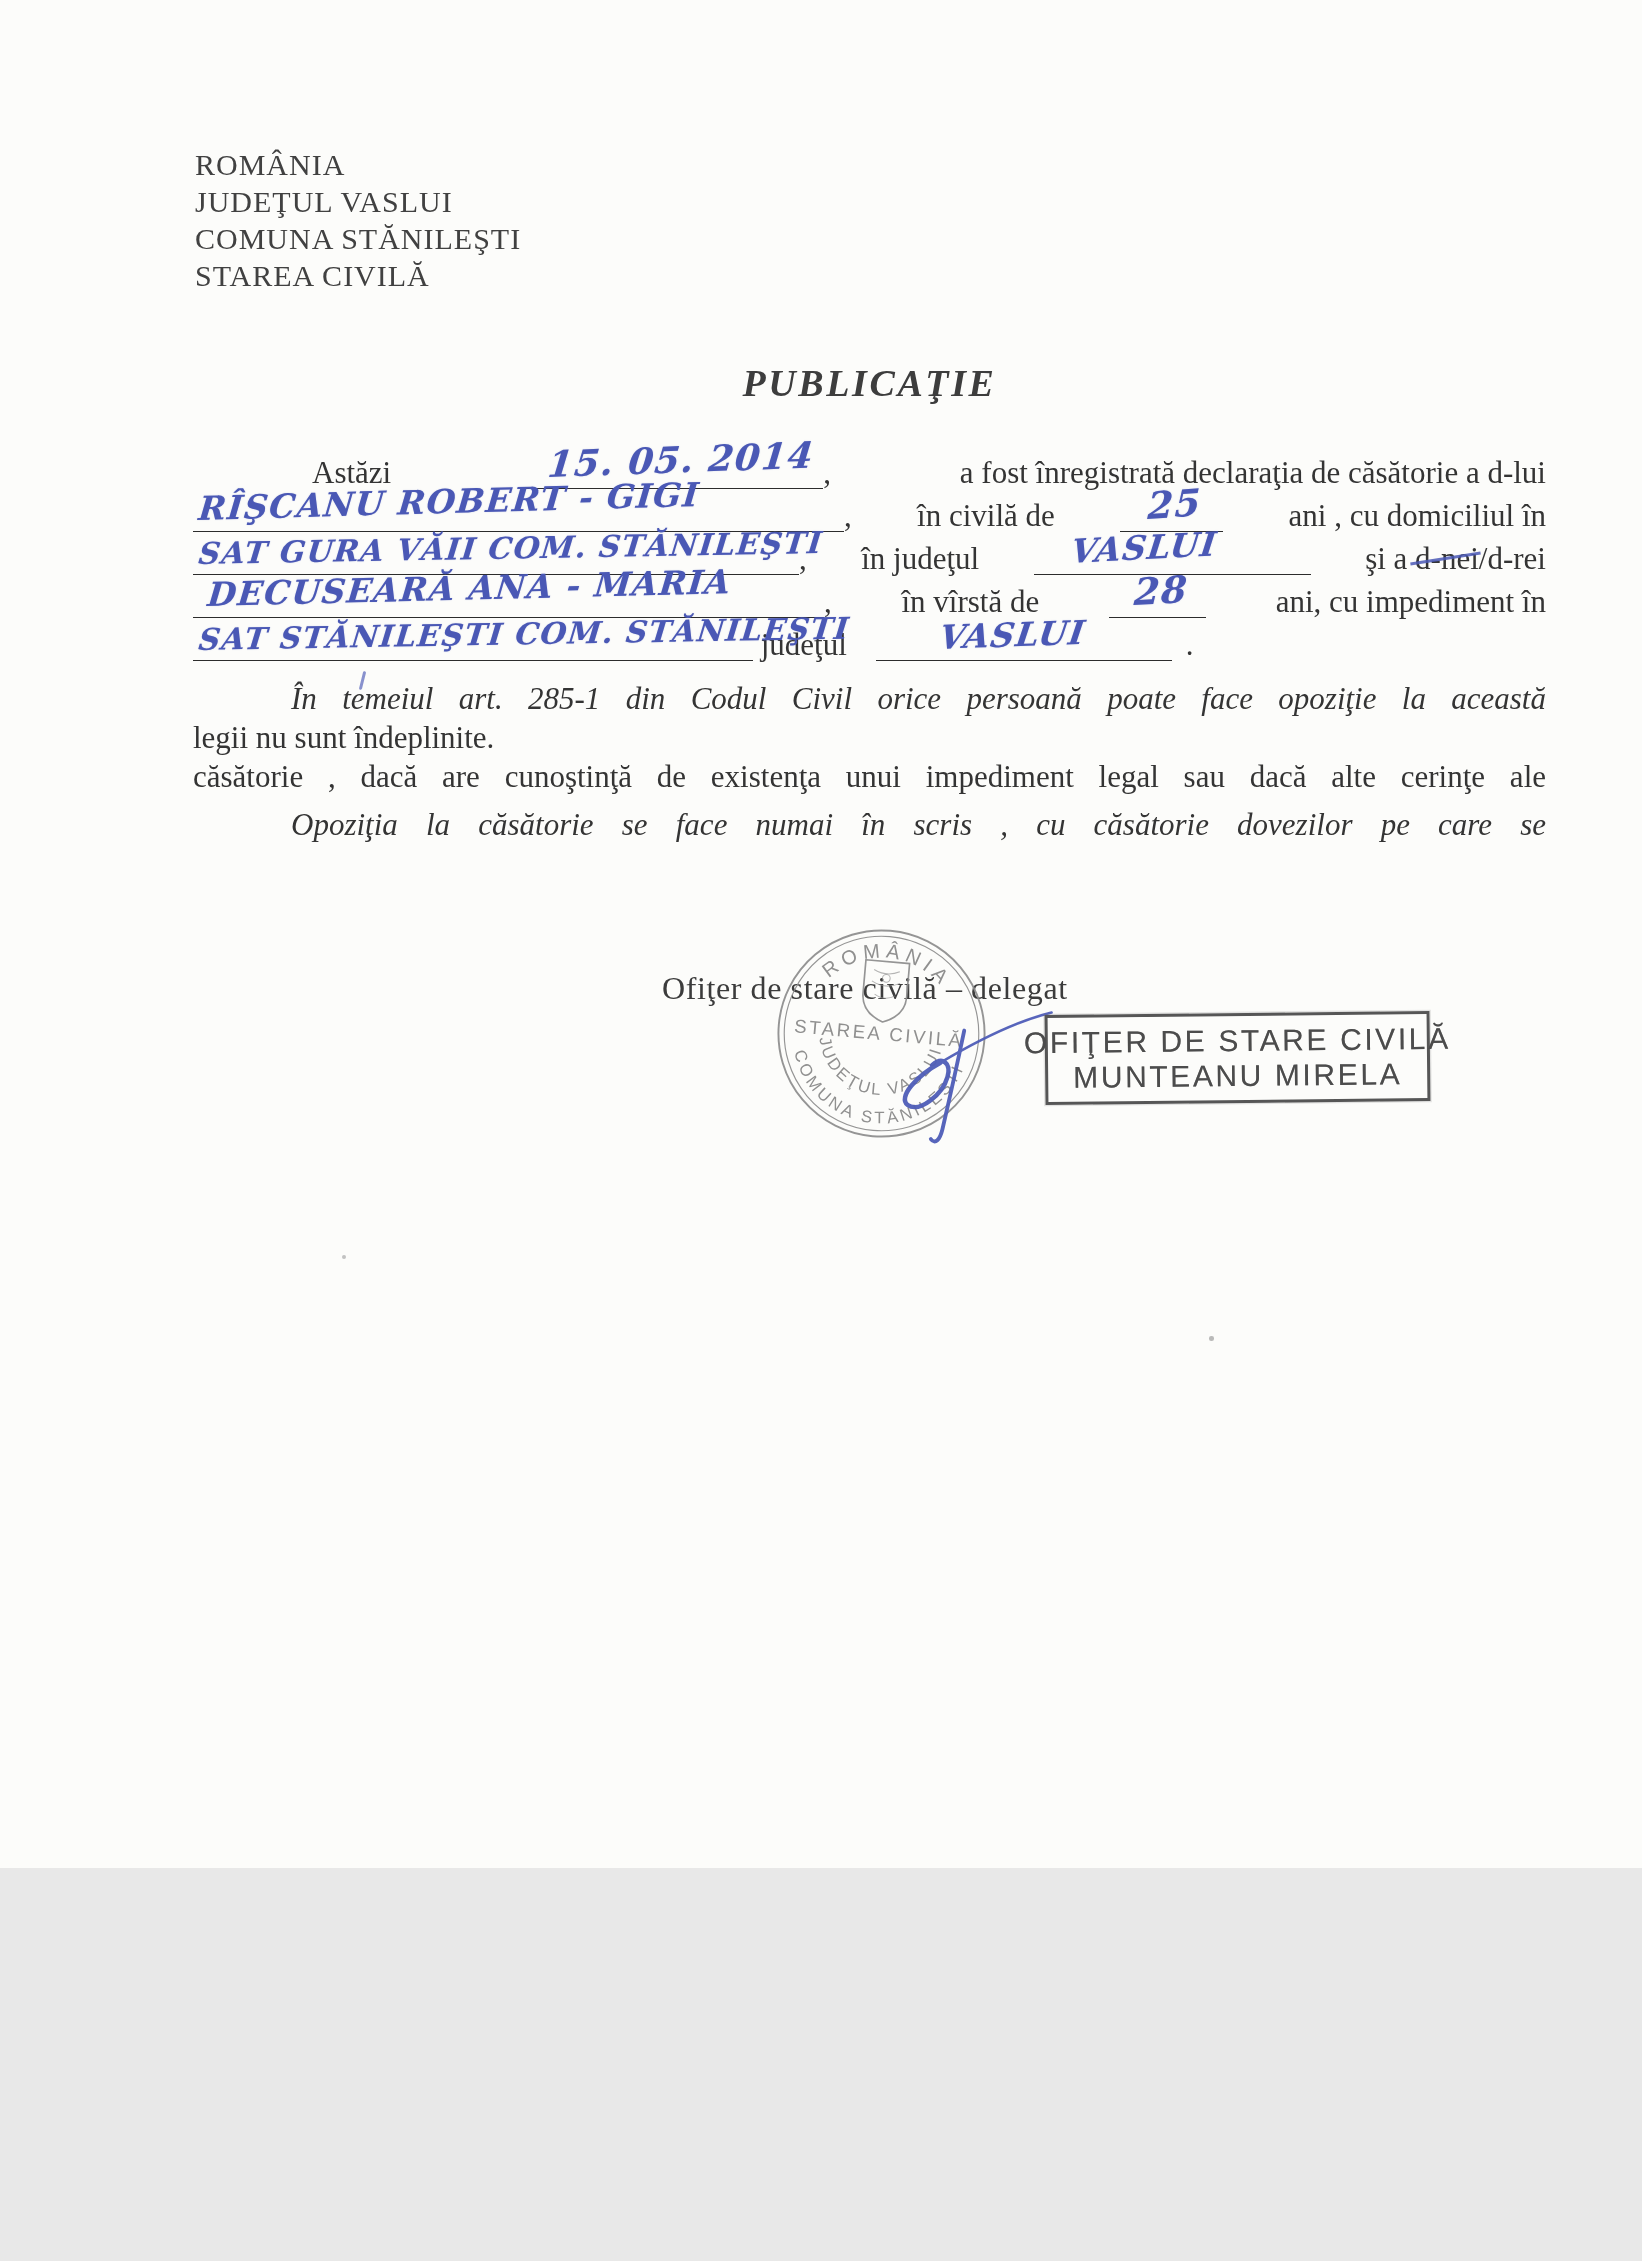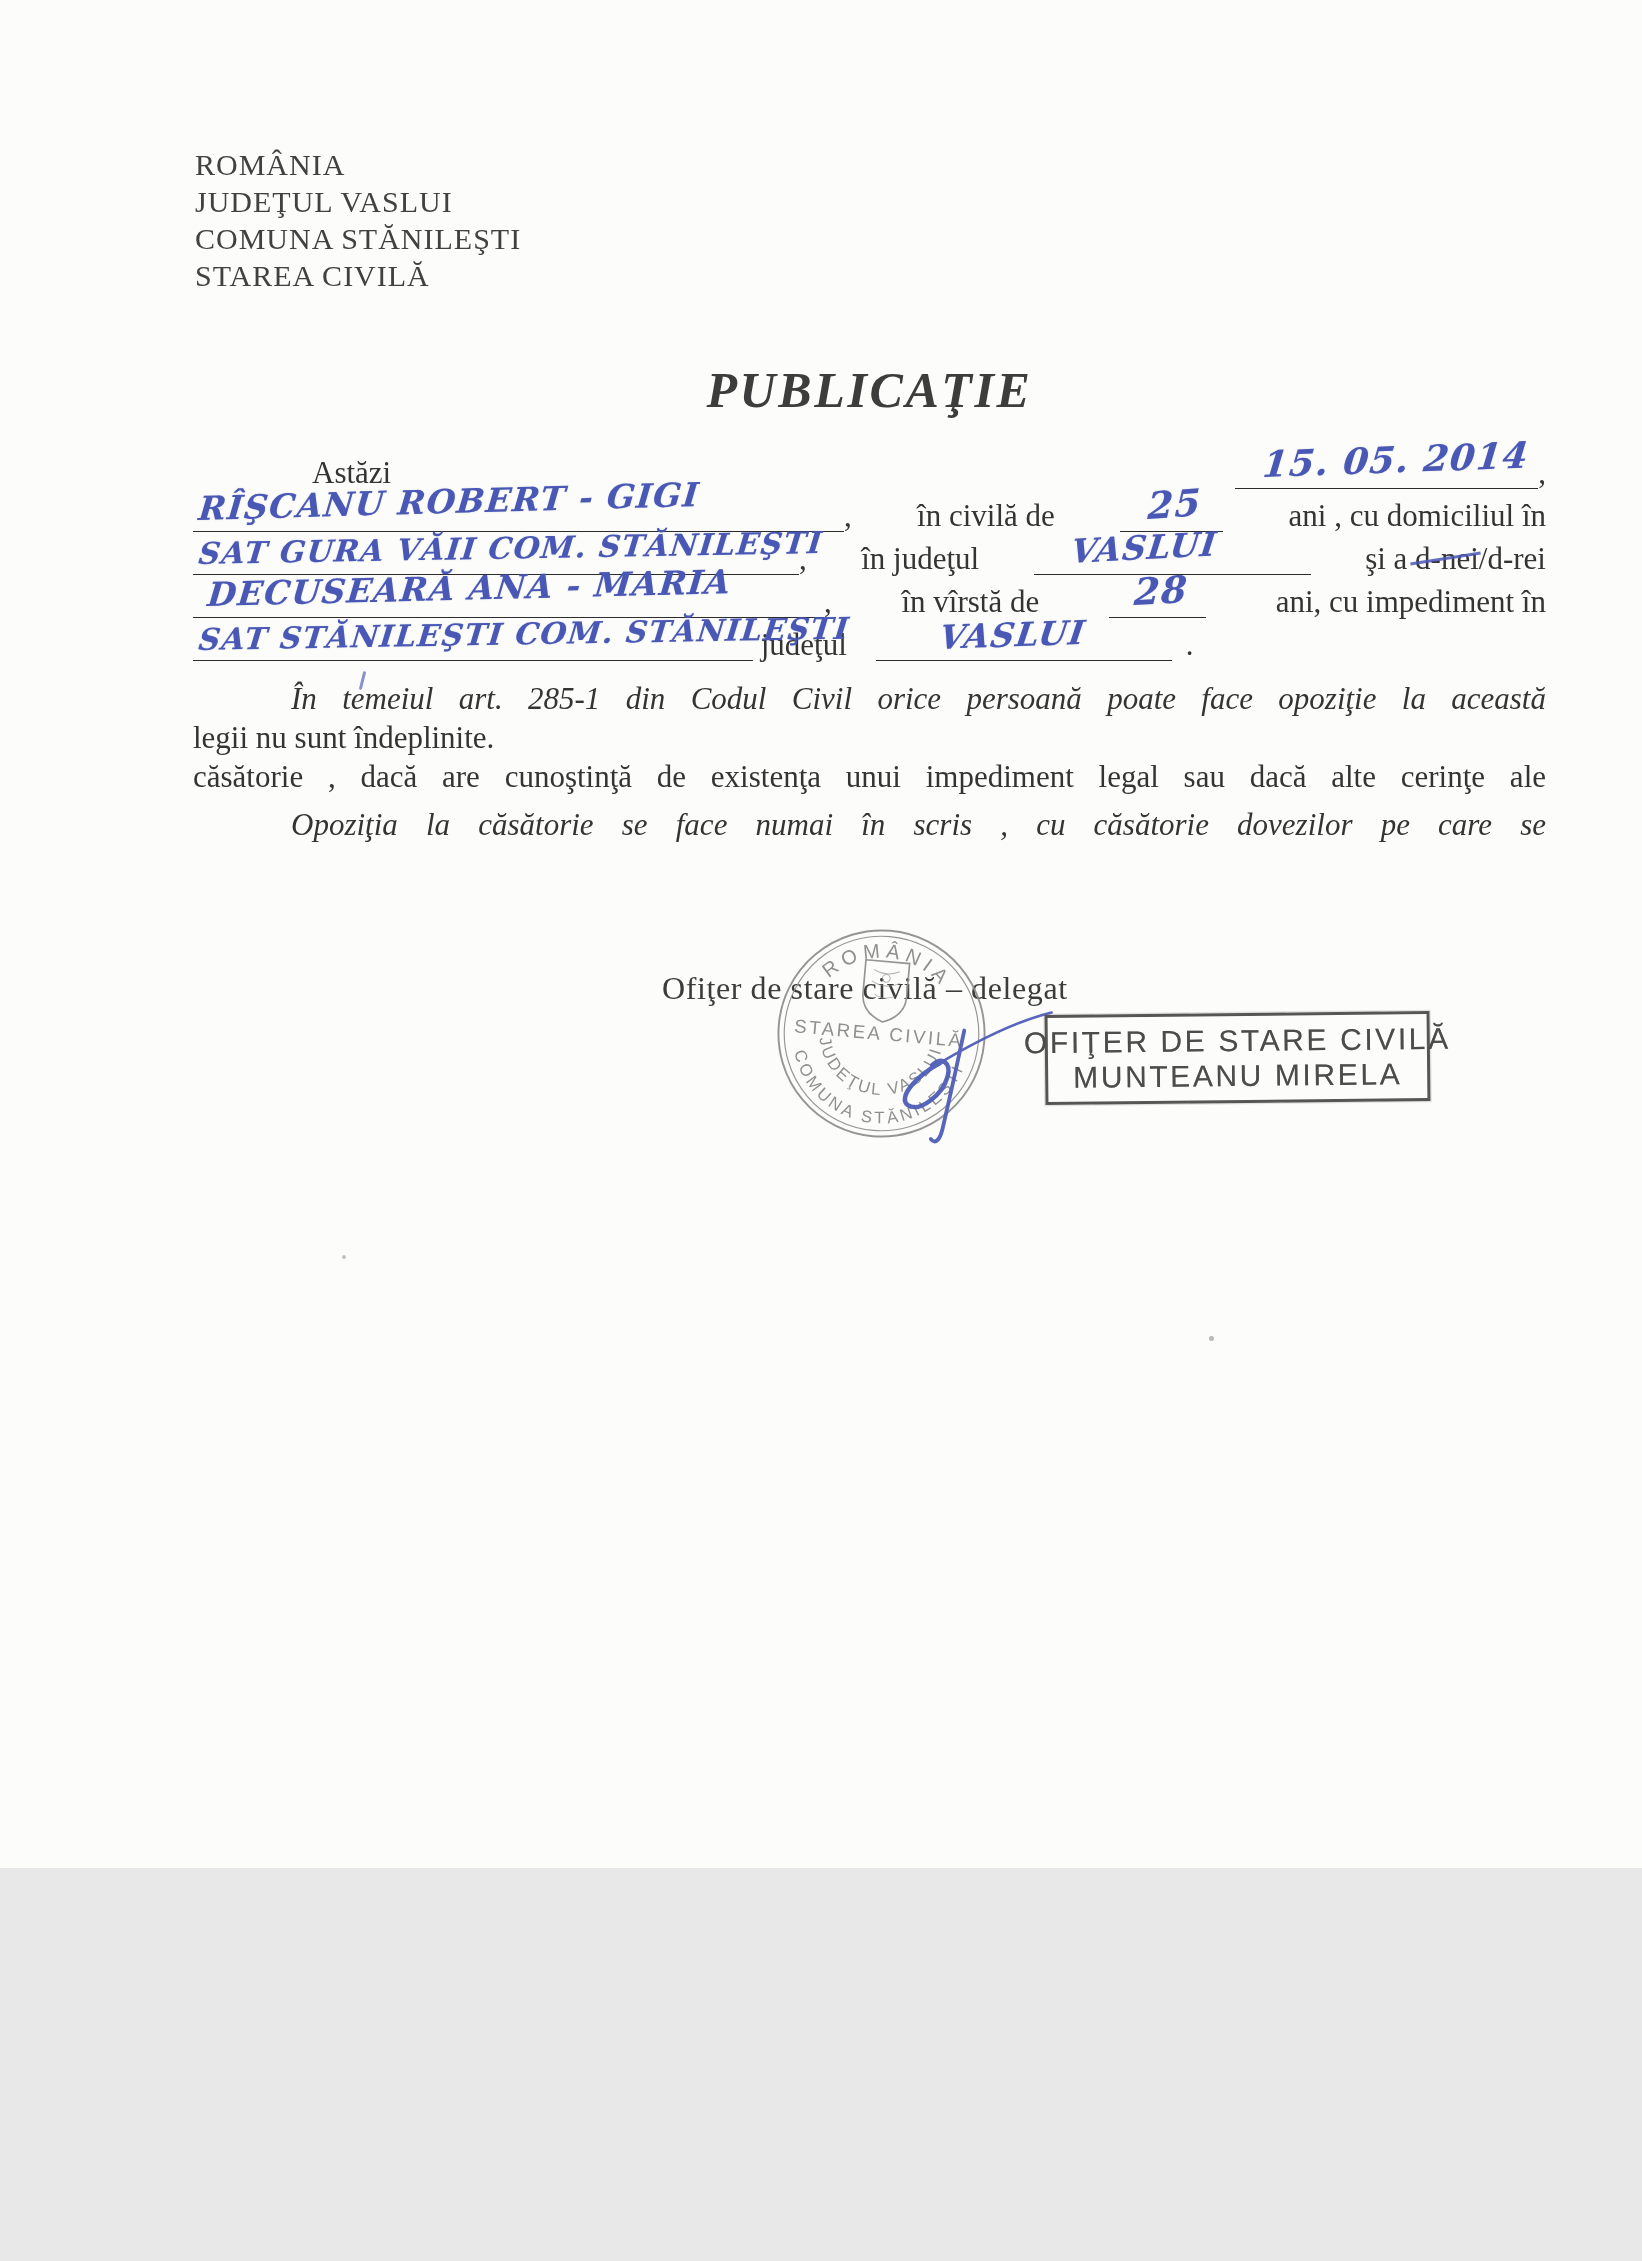--- a/index.html
+++ b/index.html
@@ -14,21 +14,21 @@
   }
   
   .letterhead{
     position:absolute;left:195px;top:146px;
     font-size:30px;line-height:37px;letter-spacing:1px;color:#414141;
   }
   
   .title{
     position:absolute;left:193px;top:361px;width:1353px;
     text-align:center;
-    font-size:50px;font-weight:bold;font-style:italic;
+    font-size:38px;font-weight:bold;font-style:italic;
     letter-spacing:2.6px;color:#3d3d3d;
   }
   
   .bodyblock{position:absolute;left:193px;top:455px;width:1353px;font-size:31px;color:#343434;}
   .fline{
     display:flex;align-items:baseline;justify-content:space-between;
     height:43px;white-space:nowrap;
   }
   .fline.start{justify-content:flex-start;}
   .indent1{padding-left:119px;}
@@ -104,20 +104,21 @@
   <div class="title">PUBLICAŢIE</div>
 
   <div class="bodyblock">
 
     <div class="fline indent1">
       <span class="seg">Astăzi</span>
       <span class="blankwrap">
           <span class="blank" style="width:303px">&nbsp;<span class="hw" style="font-size:36px;left:26px;transform:rotate(-2deg) skewX(-8deg);">15. 05. 2014</span></span>
           <span class="seg">,</span>
         </span>
+      <span class="seg">a fost înregistrată declaraţia de căsătorie a d-lui</span>
     </div>
 
     <div class="fline">
       <span class="blankwrap">
           <span class="blank" style="width:651px">&nbsp;<span class="hw" style="font-size:33px;transform:rotate(-1.6deg) skewX(-7deg);">RÎŞCANU ROBERT - GIGI</span></span>
           <span class="seg">,</span>
         </span>
       <span class="seg">în civilă de</span>
       <span class="blank" style="width:103px">&nbsp;<span class="hw" style="font-size:37px;left:27px;transform:rotate(-4deg) skewX(-6deg);">25</span></span>
       <span class="seg">ani , cu domiciliul în</span>

